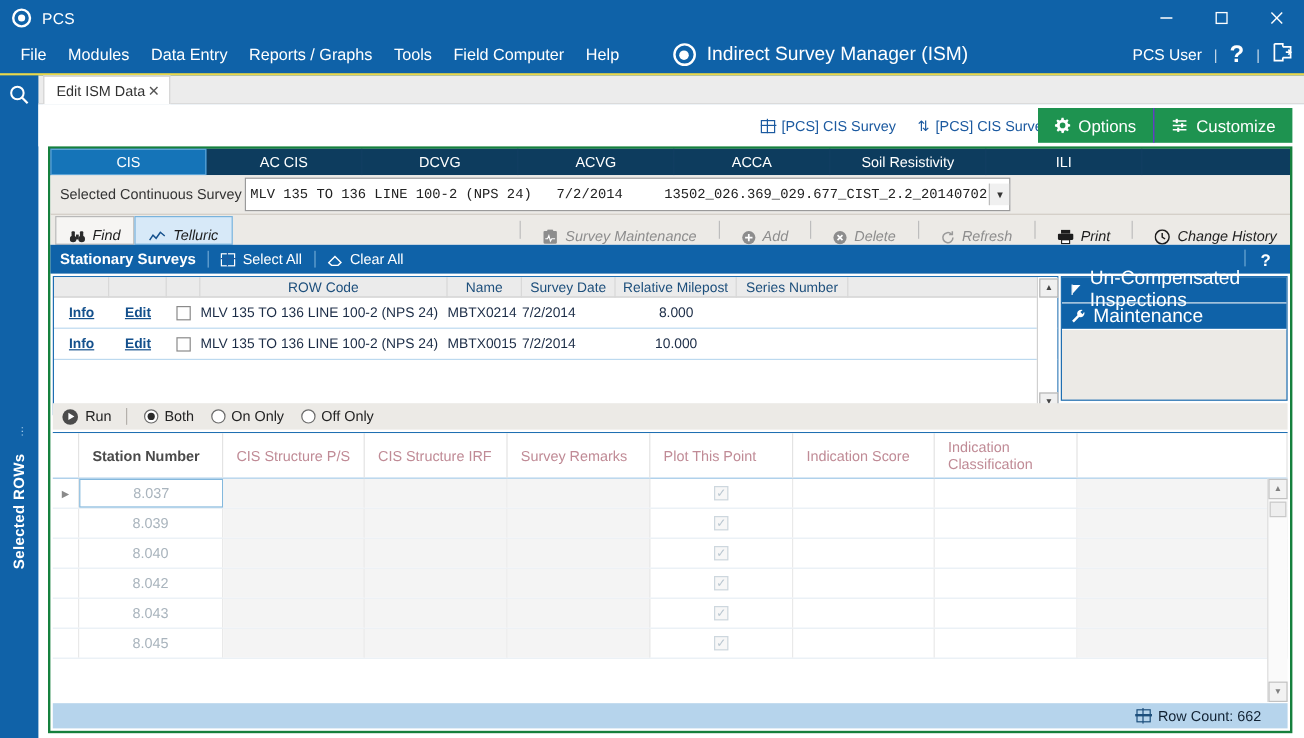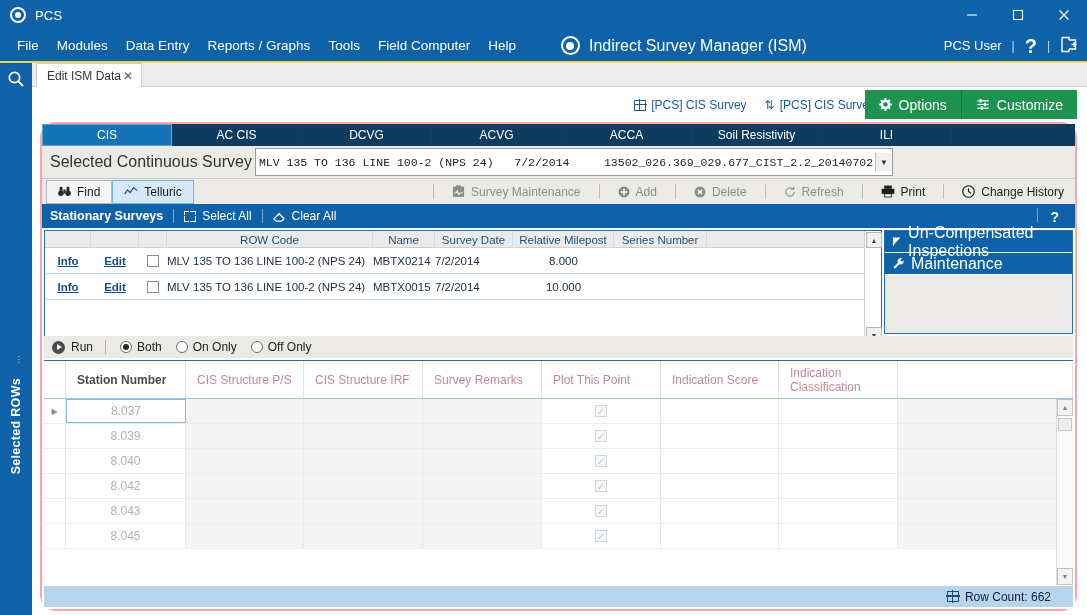--- a/index.html
+++ b/index.html
@@ -68,35 +68,35 @@
   .grid-ico{ display:inline-block; width:12px; height:11px; border:1.6px solid #1c5aa0; position:relative; }
   .grid-ico:before{ content:""; position:absolute; left:-1.6px; right:-1.6px; top:3.2px; height:1.6px; background:#1c5aa0; }
   .grid-ico:after{ content:""; position:absolute; top:-1.6px; bottom:-1.6px; left:3.6px; width:1.6px; background:#1c5aa0; }
   .sort-ico{ font-size:12px; color:#1c5aa0; }
 
   .greenbtns{ position:absolute; right:10px; top:3px; display:flex; }
   .gbtn{ height:29px; background:#1e9350; color:#fff; display:flex; align-items:center; gap:7px; padding:0 14px; font-size:14px; }
   .gbtn + .gbtn{ border-left:1px solid #6d28d9; }
 
   
-  .bluepanel{ position:absolute; left:8px; right:10px; top:35px; bottom:4px; background:#fca5a5; padding:2px;border-radius:16px; }
+  .bluepanel{ position:absolute; left:8px; right:10px; top:35px; bottom:4px; background:#15803d; padding:2px; }
   .inner{ position:absolute; inset:2px; background:#fff; }
 
   .subtabs{ position:absolute; left:0; top:0; right:0; height:22px; background:#0d3c5e; display:flex; }
   .subtab{ width:130px; height:22px; display:flex; align-items:center; justify-content:center; font-size:12px; color:#fff; border-right:1px solid #123f63; }
   .subtab.active{ background:#1574b8; border:1px solid #5ba3d6; }
 
   .selbar{ position:absolute; left:0; top:22px; right:0; height:32px; background:#eceae6; display:flex; align-items:center; padding-left:8px; gap:3px; }
-  .selbar .lbl{ font-size:16px; color:#333; }
+  .selbar .lbl{ font-size:12px; color:#333; }
   .combo{ flex:0 0 auto; width:638px; height:28px; background:#fff; border:1px solid #9a9a9a; display:flex; align-items:center; }
   .combo .val{ flex:1; font-family:"Liberation Mono", monospace; font-size:11.5px; padding-left:3px; color:#222; white-space:pre; overflow:hidden; }
   .combo .arrow{ width:17px; height:18px; background:#f0f0f0; border-left:1px solid #bdbdbd; display:flex; align-items:center; justify-content:center; font-size:8px; color:#333; }
 
   .toolbar{ position:absolute; left:0; top:54px; right:0; height:26px; background:#eceae6; border-top:1px solid #cfcac3; display:flex; align-items:center; padding-left:4px; }
-  .tb{ height:24px; display:flex; align-items:center; gap:6px; padding:0 11px; font-size:12px; color:#1d1d1d; }
+  .tb{ height:24px; display:flex; align-items:flex-end; gap:6px; padding:0 11px; font-size:12px; color:#1d1d1d;font-style:italic; }
   .tb.outline{ border:1px solid #b8b8b8; background:#f6f5f3; }
   .tb.sel{ border:1px solid #7ab3dc; background:#d7e9f8; }
   .tb.dim{ color:#8d8d8d; }
   .tb-sep{ width:1px; height:15px; background:#bdbdbd; margin:0 7px; }
 
   .statbar{ position:absolute; left:0; top:80px; right:0; height:24px; background:#0f62a8; color:#fff; display:flex; align-items:center; padding-left:8px; }
   .statbar .t{ font-weight:bold; font-size:12.5px; }
   .sb-sep{ width:1px; height:14px; background:#6ea7d4; margin:0 10px; }
   .sb-item{ display:flex; align-items:center; gap:6px; font-size:12px; }
   .sb-q{ margin-left:auto; padding-right:16px; font-size:14px; font-weight:bold; }

